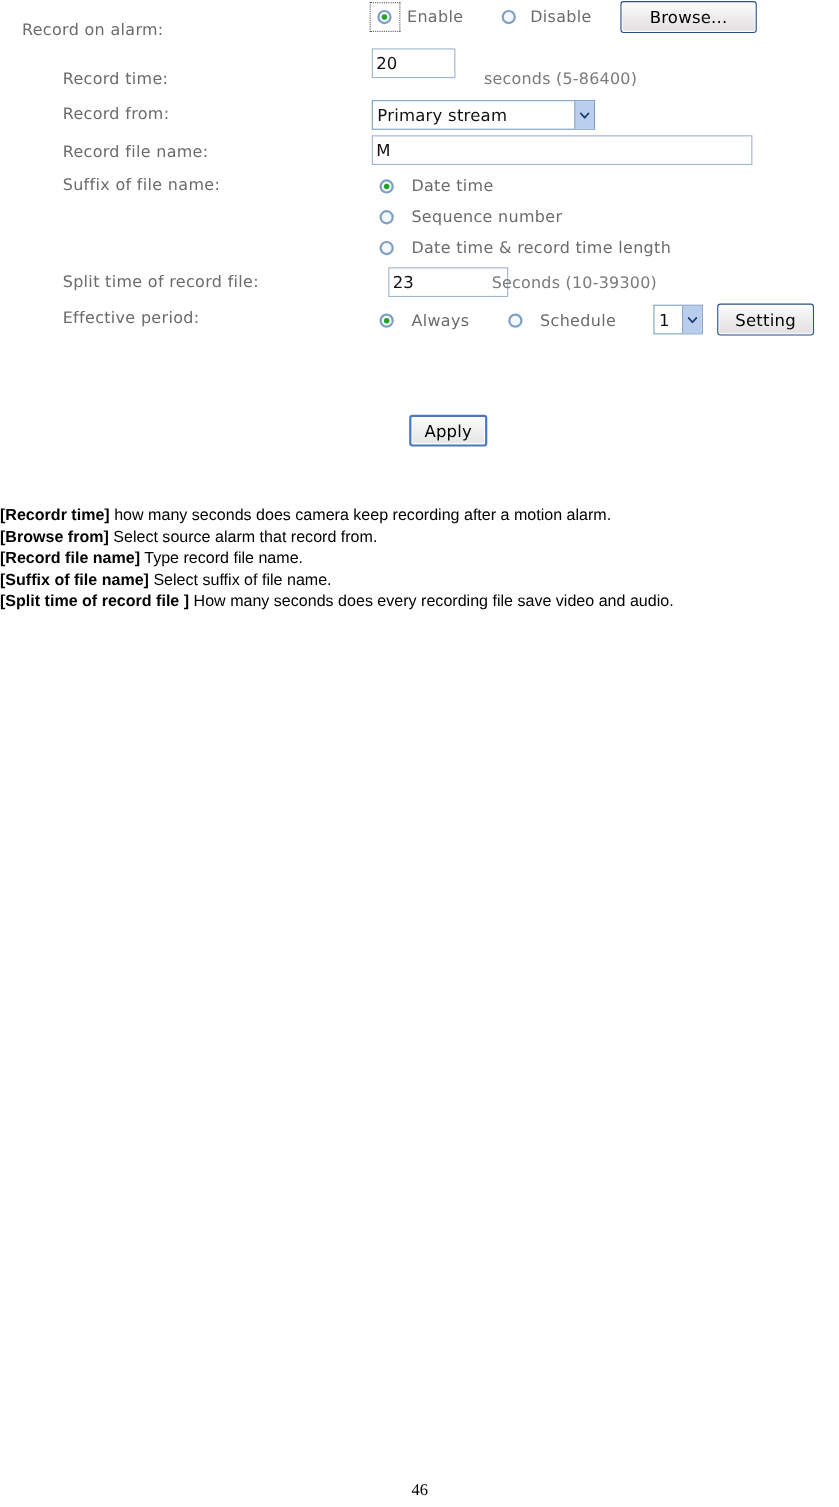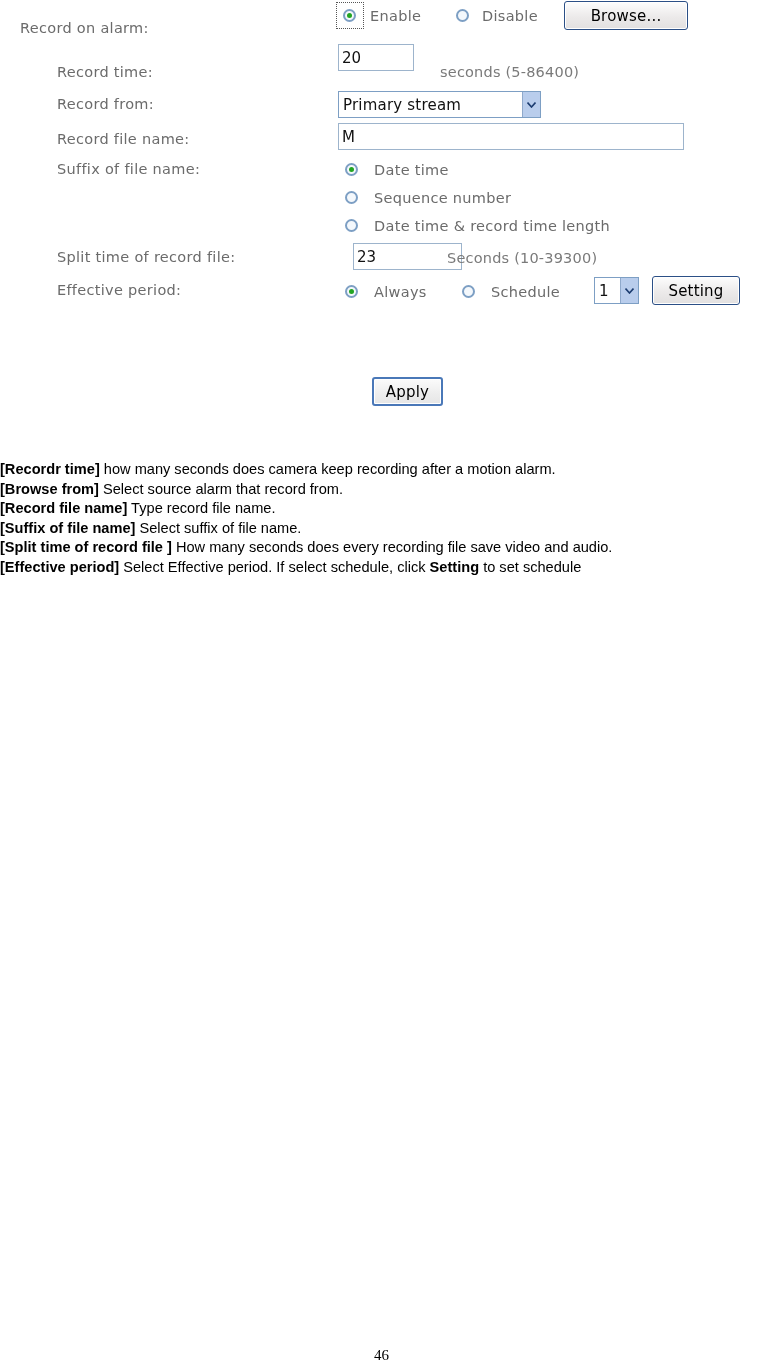--- a/index.html
+++ b/index.html
@@ -255,18 +255,15 @@
   </div>
   <div class="line">
     <b>[Record file name]</b><span> Type record file name.</span>
   </div>
   <div class="line">
     <b>[Suffix of file name]</b><span> Select suffix of file name.</span>
   </div>
   <div class="line">
     <b>[Split time of record file ]</b><span> How many seconds does every recording file save video and audio.</span>
   </div>
-  <div class="line">
-    <b>[Effective period]</b><span> Select Effective period. If select schedule, click </span><b>Setting</b><span> to set schedule</span>
-  </div>
 </div>
 
 <div id="page-number">46</div>
 
 </body></html>

